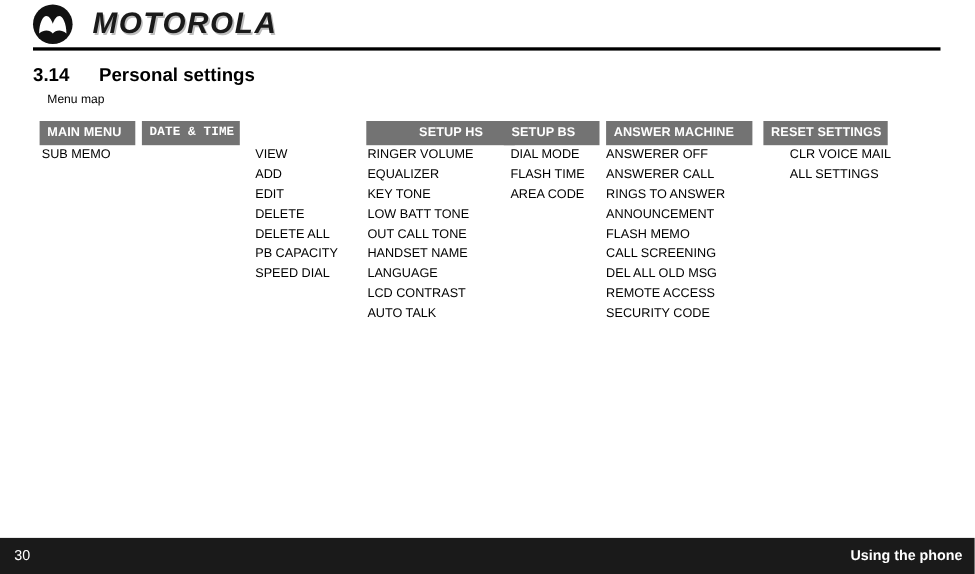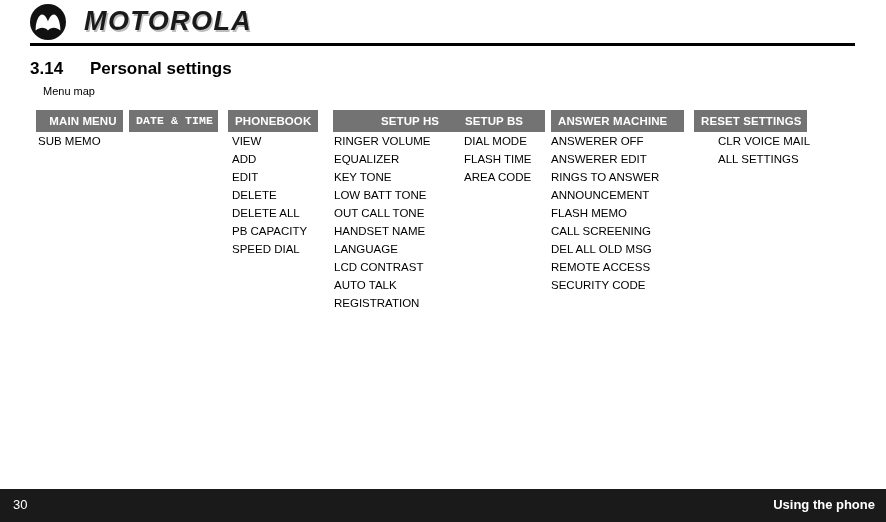--- a/index.html
+++ b/index.html
@@ -169,23 +169,22 @@
 
 <div class="section-heading">
   <span class="sec-num">3.14</span><span>Personal settings</span>
 </div>
 
 <div class="subsection-heading">Menu map</div>
 
 <div class="menu-map">
 
   <div class="mm-head-row">
-    <div class="mm-head-cell" style="left: 6px; width: 87px; background: rgb(115, 115, 115); color: rgb(255, 255, 255); text-align: center;">MAIN MENU</div>
+    <div class="mm-head-cell" style="left: 6px; width: 87px; background: rgb(115, 115, 115); color: rgb(255, 255, 255);">MAIN MENU</div>
     <div class="mm-head-cell" style="left: 99px; width: 89px; background: rgb(115, 115, 115); color: rgb(255, 255, 255); font-family: Liberation Mono, monospace;">DATE &amp; TIME</div>
-    <div class="mm-head-cell" style="left: 198px; width: 90px; background: rgb(115, 115, 115); color: rgb(255, 255, 255);">PHONEBOOK</div>
     <div class="mm-head-cell" style="left: 303px; width: 135px; background: rgb(115, 115, 115); color: rgb(255, 255, 255); padding-left: 48px;">SETUP HS</div>
     <div class="mm-head-cell" style="left: 428px; width: 87px; background: rgb(115, 115, 115); color: rgb(255, 255, 255);">SETUP BS</div>
     <div class="mm-head-cell" style="left: 521px; width: 133px; background: rgb(115, 115, 115); color: rgb(255, 255, 255);">ANSWER MACHINE</div>
     <div class="mm-head-cell" style="left: 664px; width: 113px; background: rgb(115, 115, 115); color: rgb(255, 255, 255);">RESET SETTINGS</div>
   </div>
 
   <div class="mm-body-row">
     <div class="mm-body-cell" style="left: 8px; color: rgb(0, 0, 0);">
         <span class="mm-item">SUB MEMO</span>
       </div>
@@ -202,30 +201,29 @@
     <div class="mm-body-cell" style="left: 304px; color: rgb(0, 0, 0);">
         <span class="mm-item">RINGER VOLUME</span>
         <span class="mm-item">EQUALIZER</span>
         <span class="mm-item">KEY TONE</span>
         <span class="mm-item">LOW BATT TONE</span>
         <span class="mm-item">OUT CALL TONE</span>
         <span class="mm-item">HANDSET NAME</span>
         <span class="mm-item">LANGUAGE</span>
         <span class="mm-item">LCD CONTRAST</span>
         <span class="mm-item">AUTO TALK</span>
-        <span class="mm-item">REGISTRATION</span>
       </div>
     <div class="mm-body-cell" style="left: 434px; color: rgb(0, 0, 0);">
         <span class="mm-item">DIAL MODE</span>
         <span class="mm-item">FLASH TIME</span>
         <span class="mm-item">AREA CODE</span>
       </div>
     <div class="mm-body-cell" style="left: 521px; color: rgb(0, 0, 0);">
         <span class="mm-item">ANSWERER OFF</span>
-        <span class="mm-item">ANSWERER EDIT</span>
+        <span class="mm-item">ANSWERER CALL</span>
         <span class="mm-item">RINGS TO ANSWER</span>
         <span class="mm-item">ANNOUNCEMENT</span>
         <span class="mm-item">FLASH MEMO</span>
         <span class="mm-item">CALL SCREENING</span>
         <span class="mm-item">DEL ALL OLD MSG</span>
         <span class="mm-item">REMOTE ACCESS</span>
         <span class="mm-item">SECURITY CODE</span>
       </div>
     <div class="mm-body-cell" style="left: 688px; color: rgb(0, 0, 0);">
         <span class="mm-item">CLR VOICE MAIL</span>

